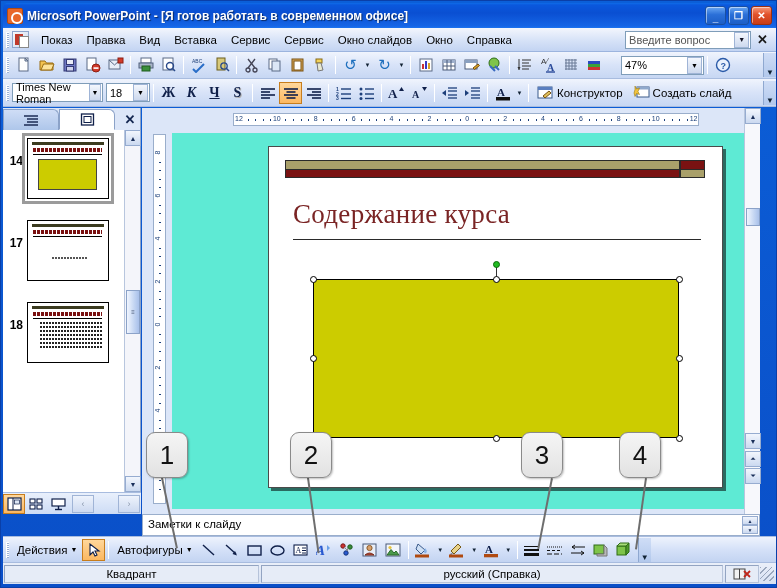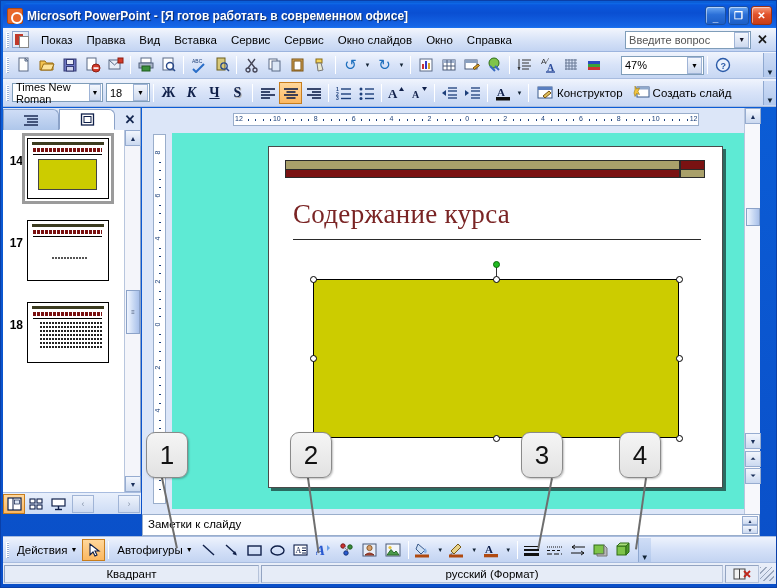--- a/index.html
+++ b/index.html
@@ -1033,21 +1033,21 @@
           <path d="M2 4 L5 1 L14 1 L11 4 Z" fill="#a8dd7a" stroke="#2e6d17"></path>
           <path d="M11 4 L14 1 L14 10 L11 13 Z" fill="#4e9a2a" stroke="#2e6d17"></path>
         </svg>
     </div>
     <div class="tb-overflow" style="margin-left:2px">▼</div>
     <div style="flex:1"></div>
   </div>
 
   <div class="statusbar">
     <div class="st-cell" style="width:255px">Квадрант</div>
-    <div class="st-cell" style="width:60px;flex:1">русский (Формат)</div>
+    <div class="st-cell" style="width:60px;flex:1">русский (Справка)</div>
     <div class="st-cell" style="width:34px">
       <svg width="18" height="14">
           <rect x="1" y="2" width="11" height="10" fill="#f2f2f2" stroke="#444"></rect>
           <line x1="6.5" y1="2" x2="6.5" y2="12" stroke="#444"></line>
           <path d="M11 4 L17 10 M17 4 L11 10" stroke="#c0271a" stroke-width="1.8"></path>
         </svg>
     </div>
     <div class="resize-grip"></div>
   </div>
 

